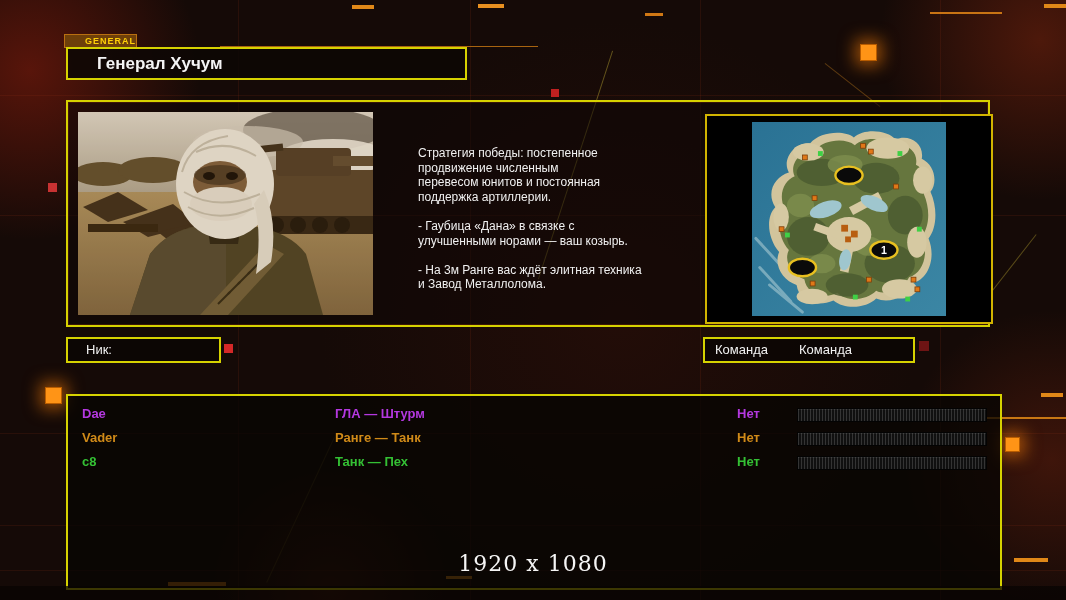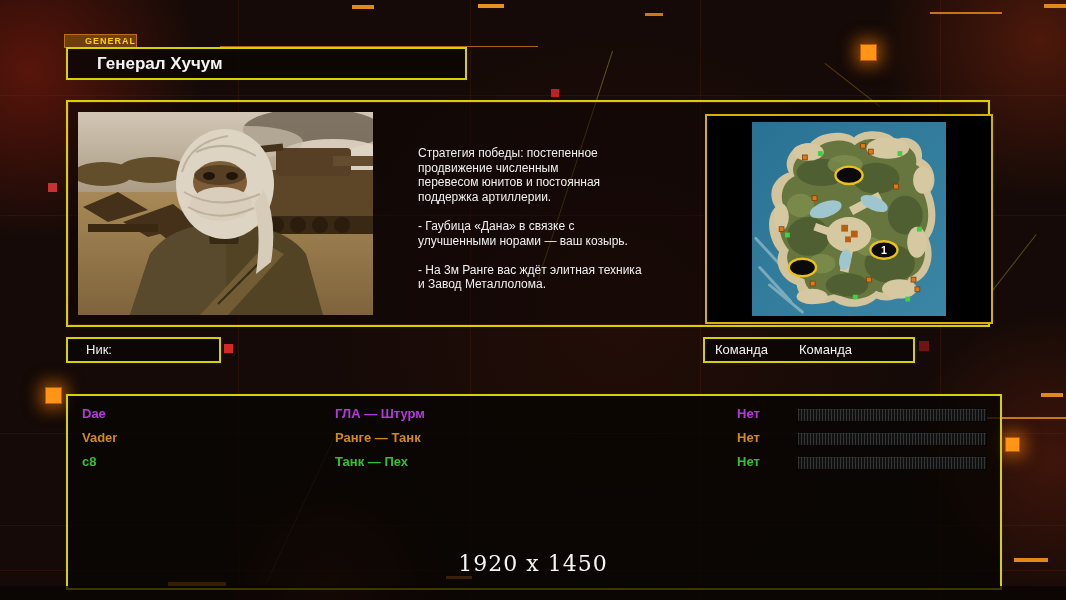--- a/index.html
+++ b/index.html
@@ -311,16 +311,16 @@
         </div>
         <div class="prow" style="color: rgb(52, 192, 52);">
           <span class="c-nick">c8</span>
           <span class="c-general">Танк — Пех</span>
           <span class="c-team">Нет</span>
           <div class="c-bar"></div>
         </div>
       </div>
   </div>
 
-  <div class="footer-res">1920 x 1450</div>
+  <div class="footer-res">1920 x 1080</div>
   <div class="bottom-band"></div>
 
 </div>
 
 </body></html>

